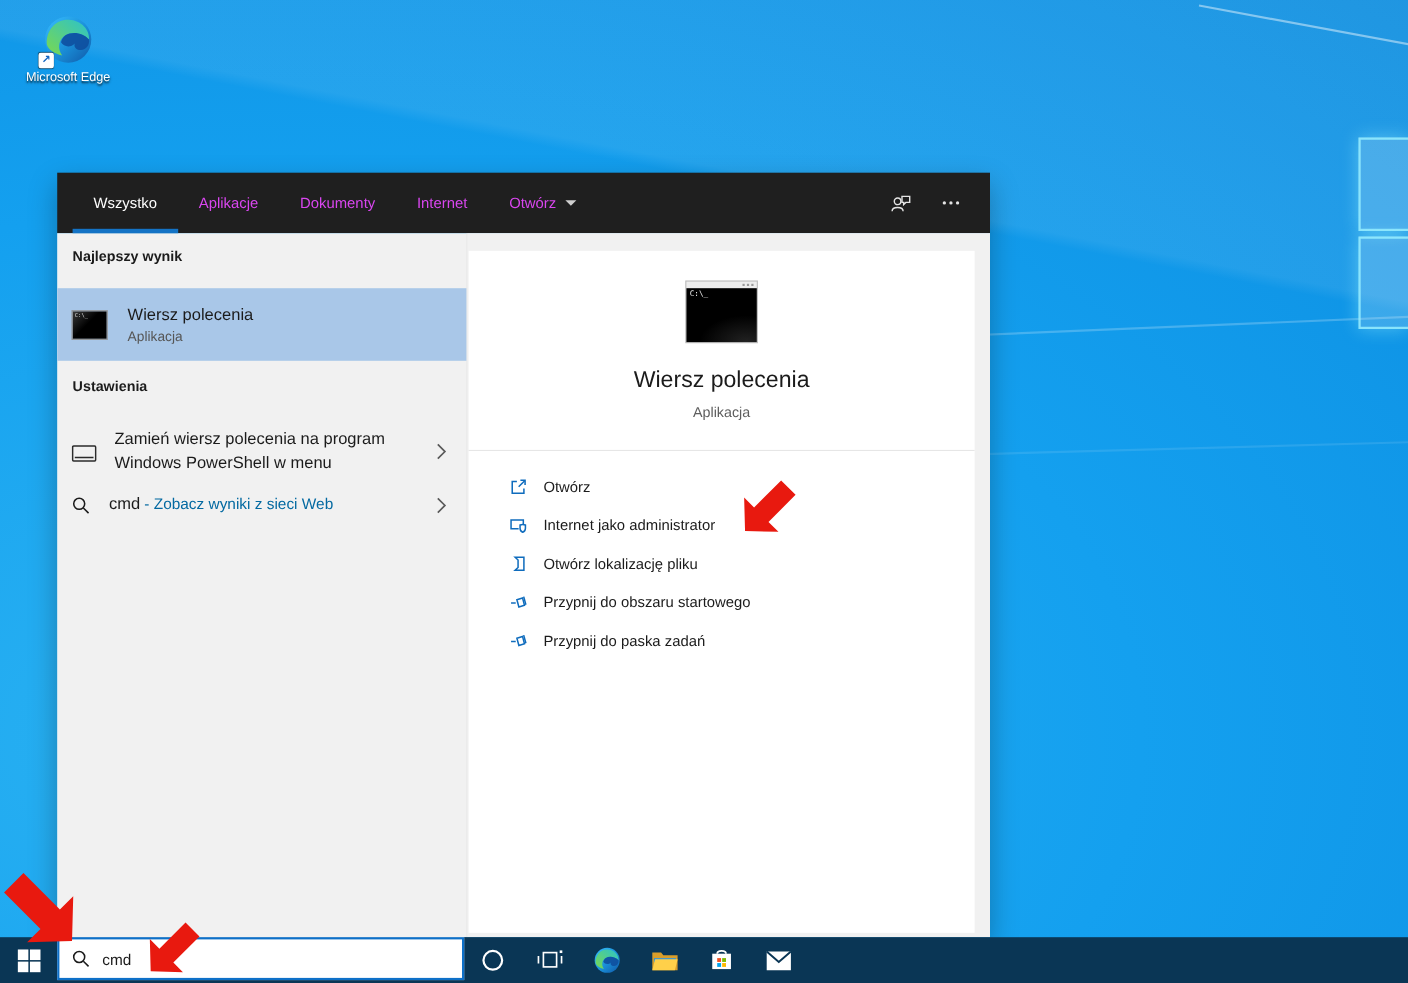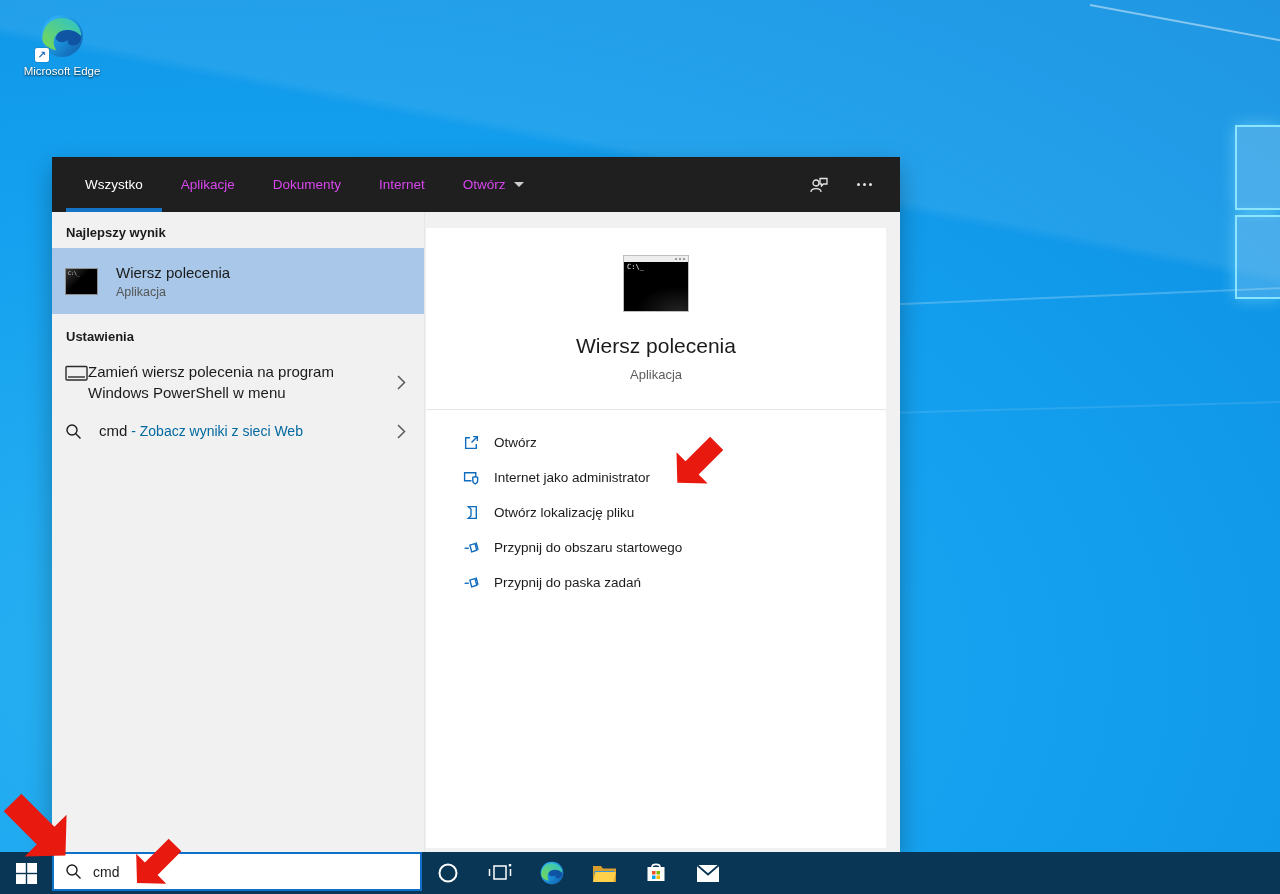--- a/index.html
+++ b/index.html
@@ -39,30 +39,30 @@
   .tab.active::after { content:""; position:absolute; left:0; right:0; bottom:0; height:4px; background:#1473c5; }
   .caret-down { width:0; height:0; border-left:5px solid transparent; border-right:5px solid transparent;
     border-top:5px solid #cfcfcf; margin-left:8px; }
   .header-icons { margin-left:auto; display:flex; align-items:center; gap:28px; padding-right:28px; }
   .hdr-icon { display:flex; align-items:center; cursor:pointer; }
   .dots { display:flex; gap:3px; }
   .dots i { width:3px; height:3px; border-radius:50%; background:#e4e4e4; }
 
   .panel-body { flex:1; display:flex; background:#f1f1f1; overflow:hidden; }
   .left-col { width:373px; flex:0 0 373px; border-right:1px solid #e6e6e6; }
-  .section-label { padding:13px 14px 8px 14px; font-size:13px; font-weight:bold; color:#1b1b1b; }
+  .section-label { padding:13px 14px 22px 14px; font-size:13px; font-weight:bold; color:#1b1b1b; }
   .section-label.mt { padding-top:15px; }
 
   .row { display:flex; align-items:center; cursor:pointer; }
   .best-row { height:66px; background:#a9c7e8; padding-left:13px; gap:18px; }
   .best-texts { display:flex; flex-direction:column; gap:4px; }
   .best-title { font-size:15px; color:#1b1b1b; }
   .best-sub { font-size:12.5px; color:#565656; }
 
-  .settings-row { padding:9px 18px 11px 13px; align-items:flex-start; }
+  .settings-row { padding:9px 18px 11px 13px; gap:16px; align-items:center; }
   .settings-row .row-icon { margin-top:4px; }
   .settings-text { width:266px; font-size:15px; color:#1b1b1b; line-height:21px; }
   .chevron { margin-left:auto; flex:0 0 auto; align-self:center; }
 
   .web-row { padding:8px 18px 10px 13px; gap:17px; }
   .web-text { font-size:15px; color:#1b1b1b; }
   .web-suffix { font-size:14px; color:#0369a1; }
 
   .right-col { flex:1; background:#f1f1f1; padding:16px 14px 4px 1px; }
   .detail-card { background:#fff; height:100%; display:flex; flex-direction:column; align-items:center; }

